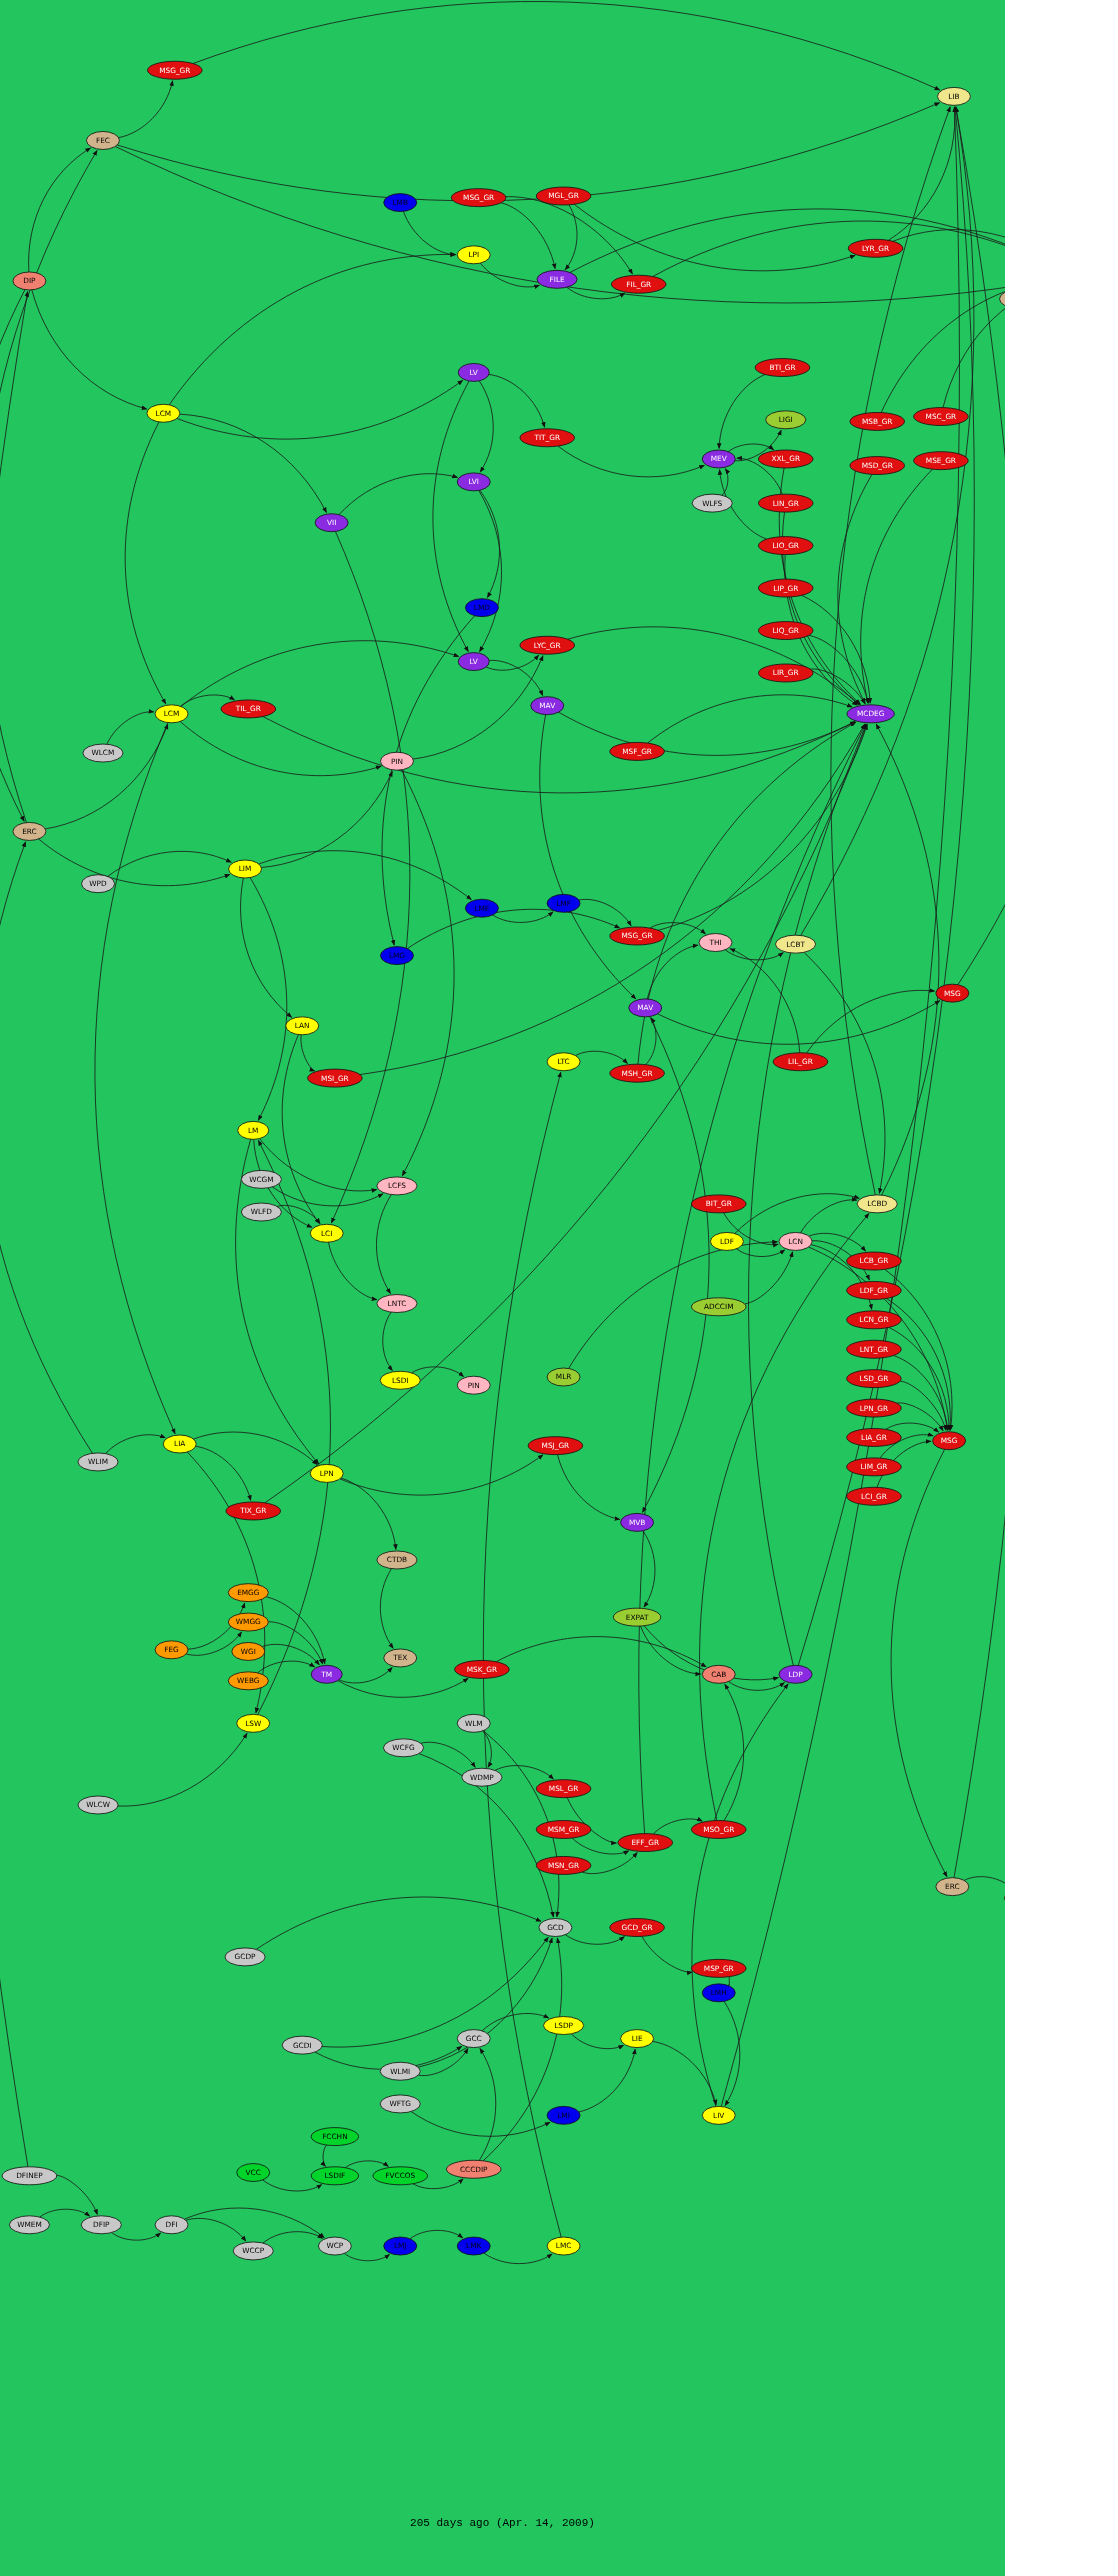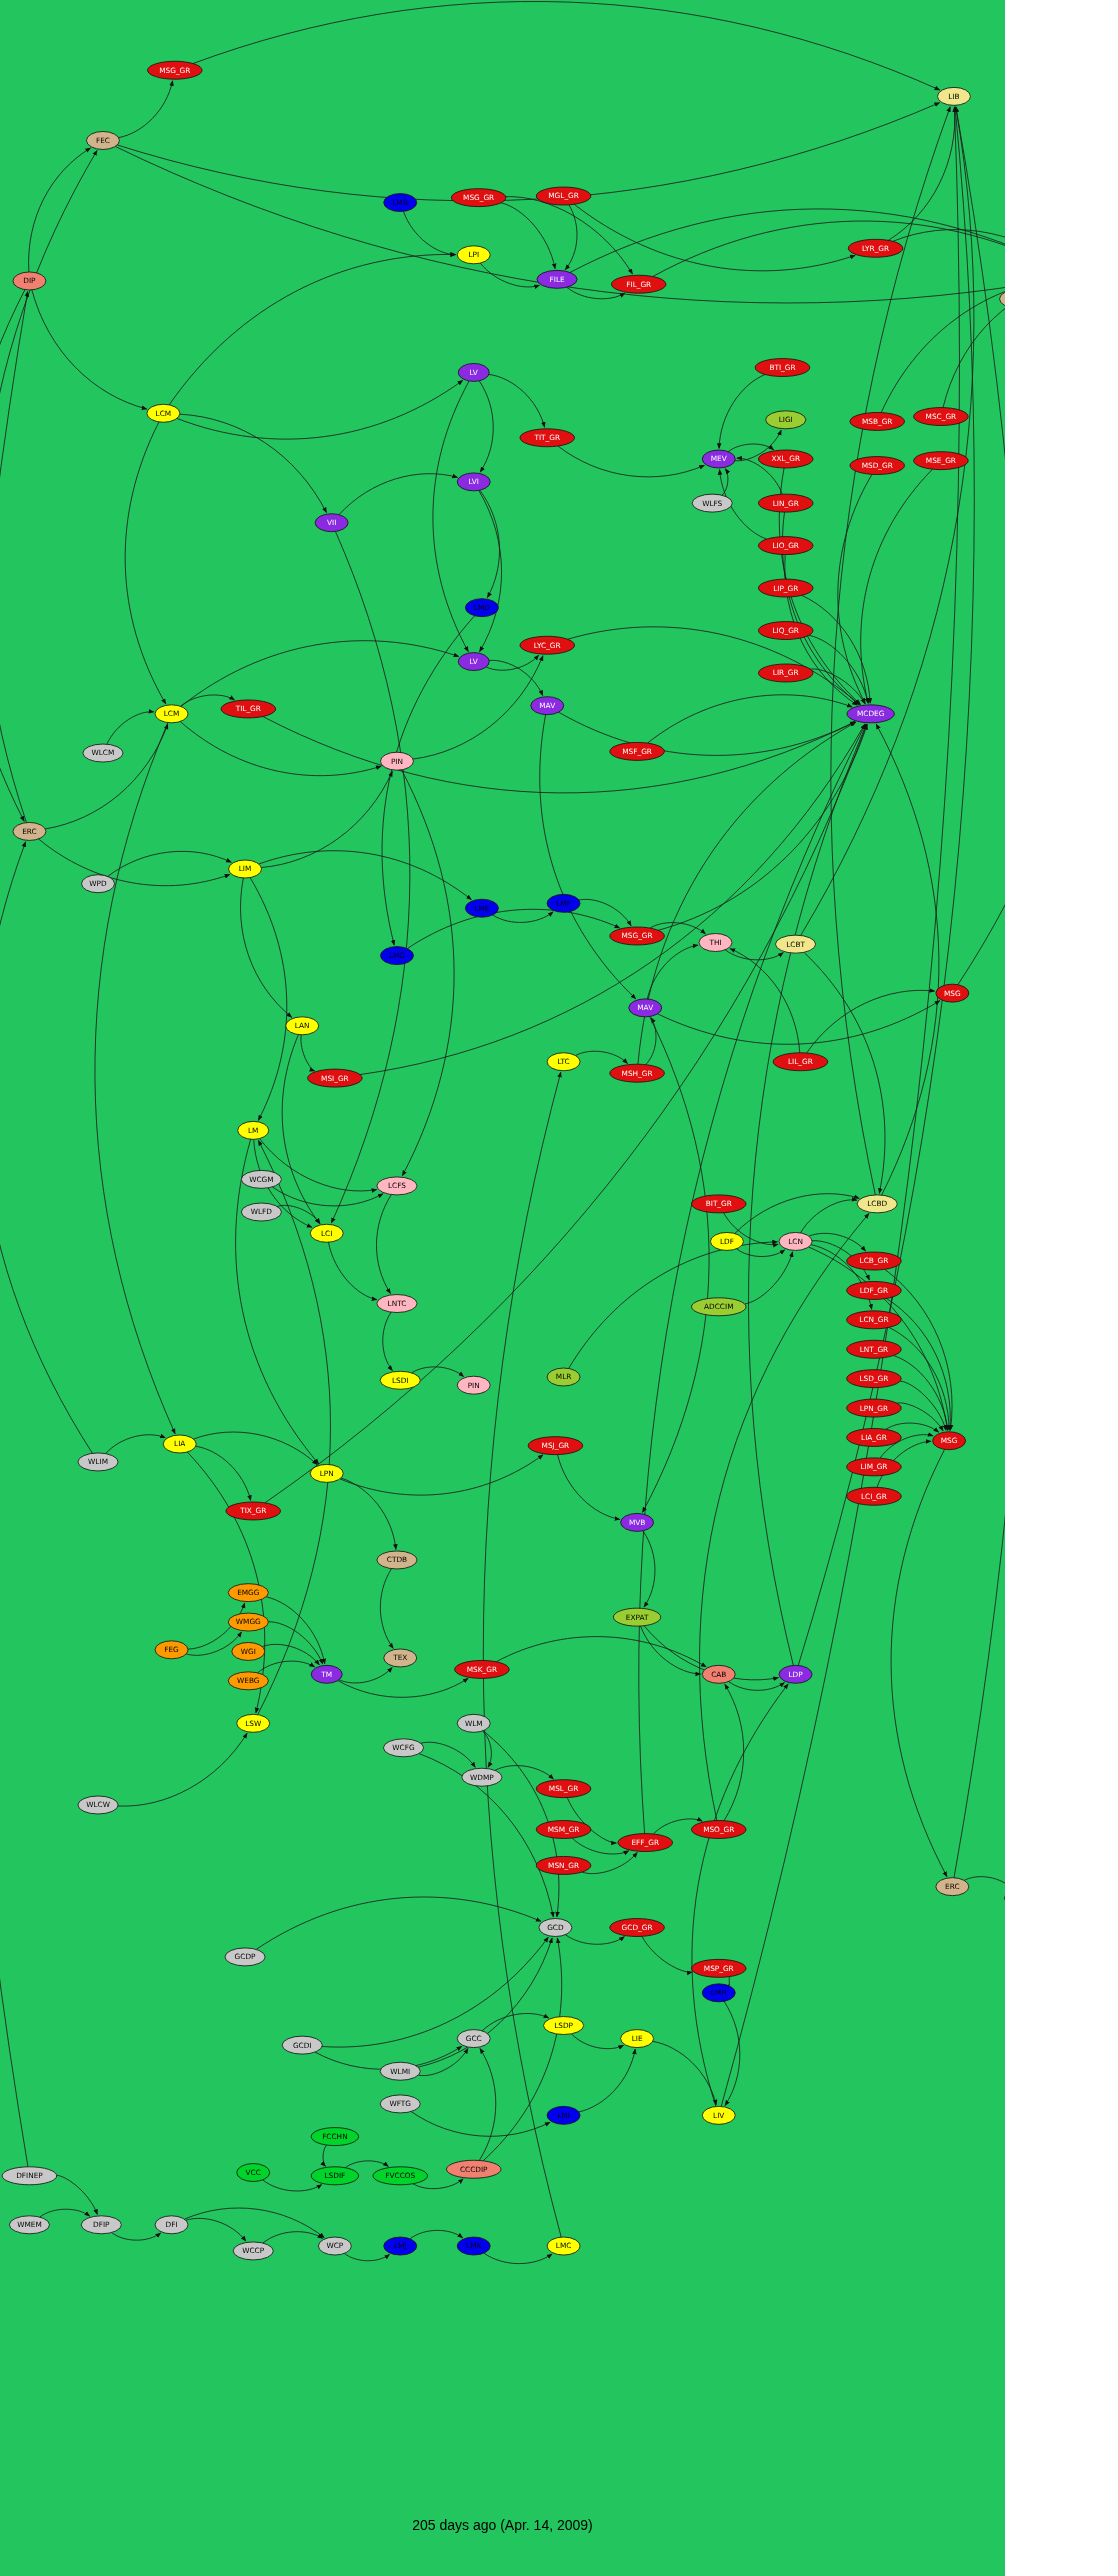--- a/index.html
+++ b/index.html
@@ -32,22 +32,22 @@
   .node text {
     font-family: "DejaVu Sans", sans-serif;
     text-anchor: middle;
     pointer-events: none;
   }
   #caption {
     position: absolute;
     left: 50%;
     top: 2517px;
     transform: translateX(-50%);
-    font-family: Liberation Sans, sans-serif;
-    font-size: 14px;
+    font-family: Liberation Mono, monospace;
+    font-size: 11px;
     color: #000000;
     white-space: nowrap;
   }
 </style>
 </head>
 <body>
 
 <div id="stage">
   <svg id="graph" xmlns="http://www.w3.org/2000/svg" width="1119" height="2576" viewBox="0 0 1370 3154">
       <defs>

